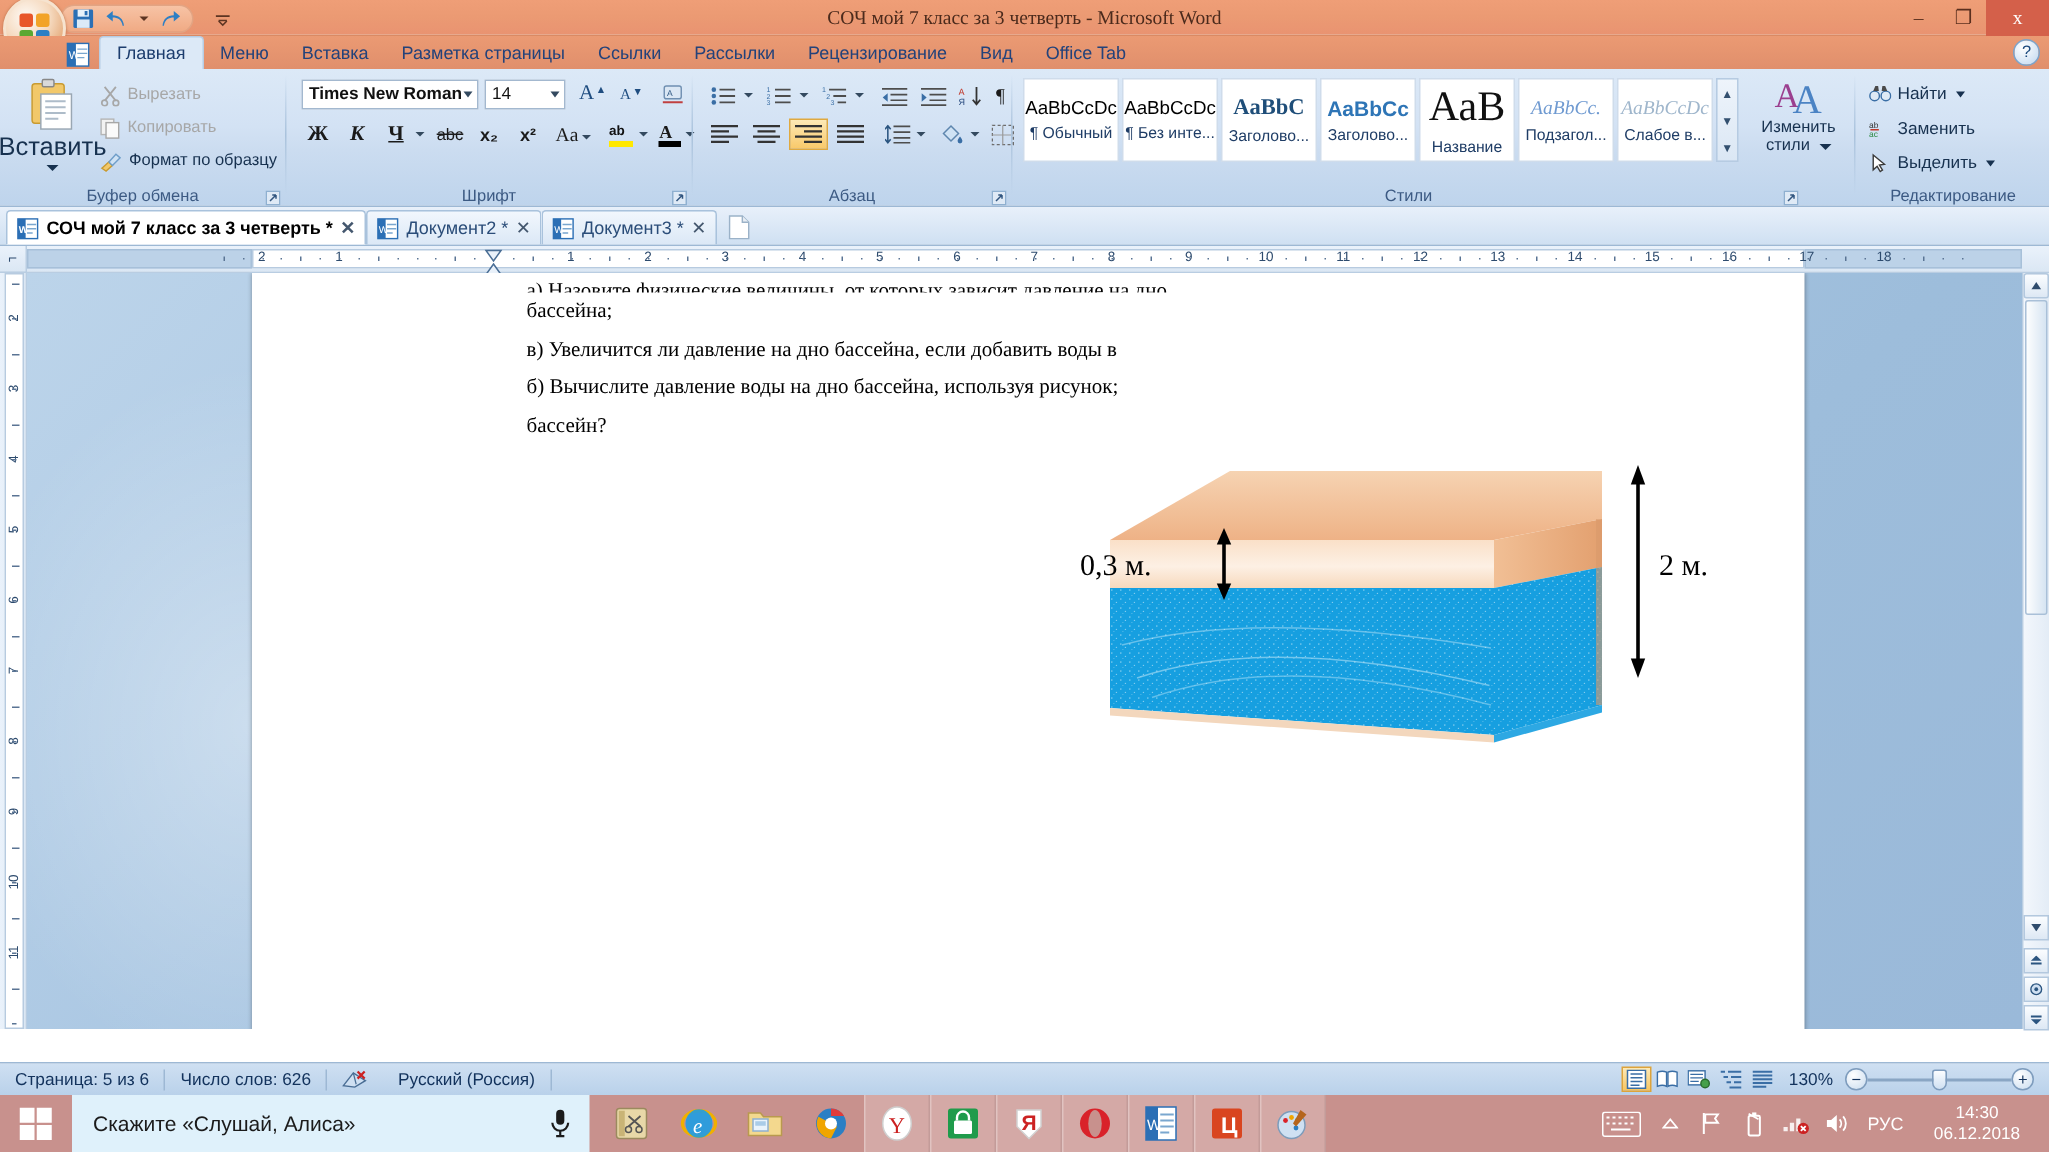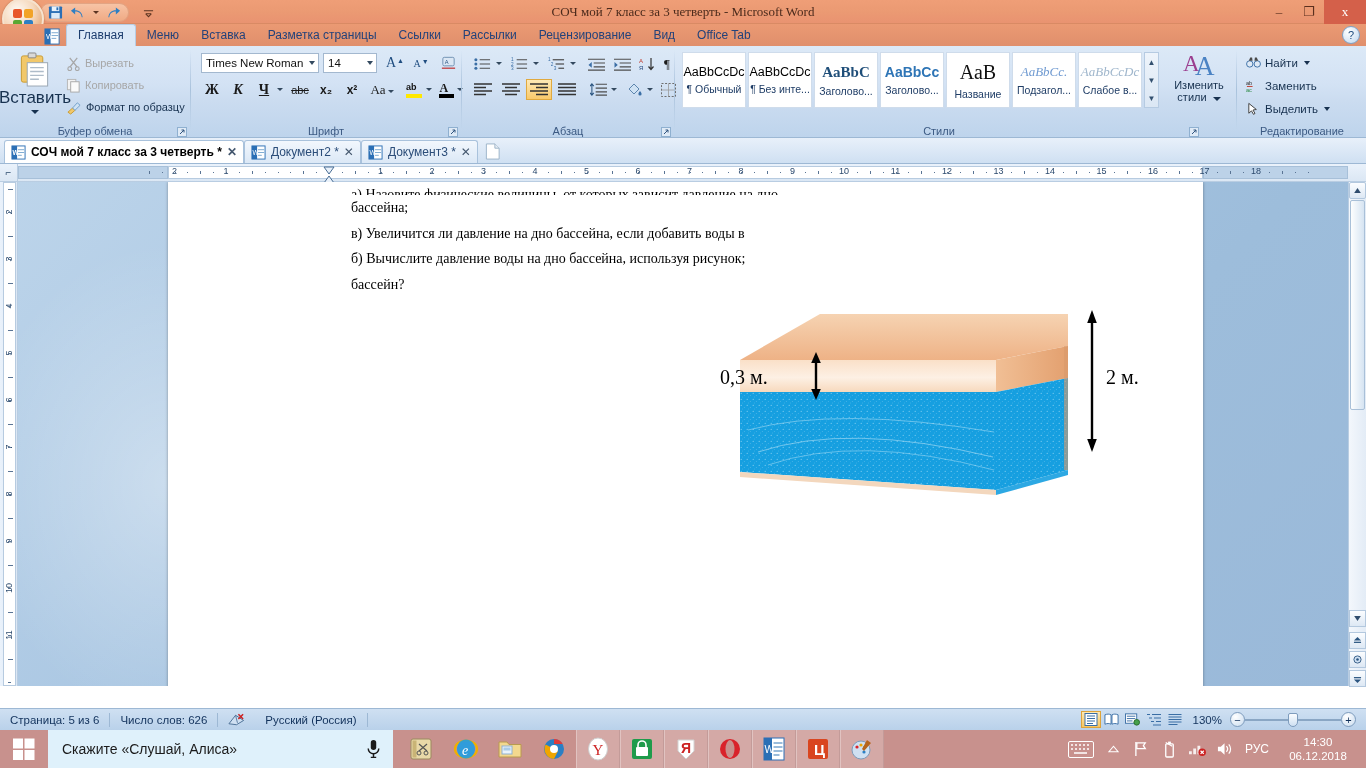--- a/index.html
+++ b/index.html
@@ -326,21 +326,21 @@
       <div class="dlg">
         <svg width="10" height="10" viewBox="0 0 10 10">
             <rect x="0.5" y="0.5" width="9" height="9" fill="#dfeaf6" stroke="#8fb0d0"></rect>
             <path d="M3 7l4-4M7 3H4.5M7 3v2.5" stroke="#31557f" stroke-width="1" fill="none"></path>
           </svg>
       </div>
     </div>
     <div class="gsep" style="left:190px;"></div>
 
     <div class="rgroup" style="left:191px;width:270px;">
-      <div class="combo" style="left:10px;top:7px;width:118px;">
+      <div class="combo" style="left:10px;top:7px;width:118px;font-weight:bold;">
         <span>Times New Roman</span>
         <span class="arrow"></span>
       </div>
       <div class="combo" style="left:132px;top:7px;width:54px;">
         <span>14</span>
         <span class="arrow"></span>
       </div>
       <div class="sqbtn" style="left:192px;top:7px;width:24px;height:20px;">
         <span style="font-size:14px;color:#1f4d80;font-family:'Liberation Serif',serif;">A</span>
         <span style="color:#1f4d80;font-size:7px;margin-left:1px;margin-bottom:5px;">▲</span>
@@ -536,21 +536,21 @@
       </div>
       <div class="stylebox" style="left:138px;">
         <div class="sp" style="font-family:'Liberation Serif',serif;font-size:15px;font-weight:bold;color:#1f4e79;">AaBbC</div>
         <div class="sn">Заголово...</div>
       </div>
       <div class="stylebox" style="left:204px;">
         <div class="sp" style="font-family:'Liberation Sans',sans-serif;font-size:14px;font-weight:bold;color:#2e75b6;">AaBbCc</div>
         <div class="sn">Заголово...</div>
       </div>
       <div class="stylebox" style="left:270px;">
-        <div class="sp" style="font-family:'Liberation Serif',serif;font-size:20px;color:#111;">АаВ</div>
+        <div class="sp" style="font-family:'Liberation Serif',serif;font-size:28px;color:#111;">АаВ</div>
         <div class="sn">Название</div>
       </div>
       <div class="stylebox" style="left:336px;">
         <div class="sp" style="font-family:'Liberation Serif',serif;font-size:13px;font-style:italic;color:#6f9ad1;">AaBbCc.</div>
         <div class="sn">Подзагол...</div>
       </div>
       <div class="stylebox" style="left:402px;">
         <div class="sp" style="font-family:'Liberation Serif',serif;font-size:13px;font-style:italic;color:#9fb6cc;">AaBbCcDc</div>
         <div class="sn">Слабое в...</div>
       </div>

